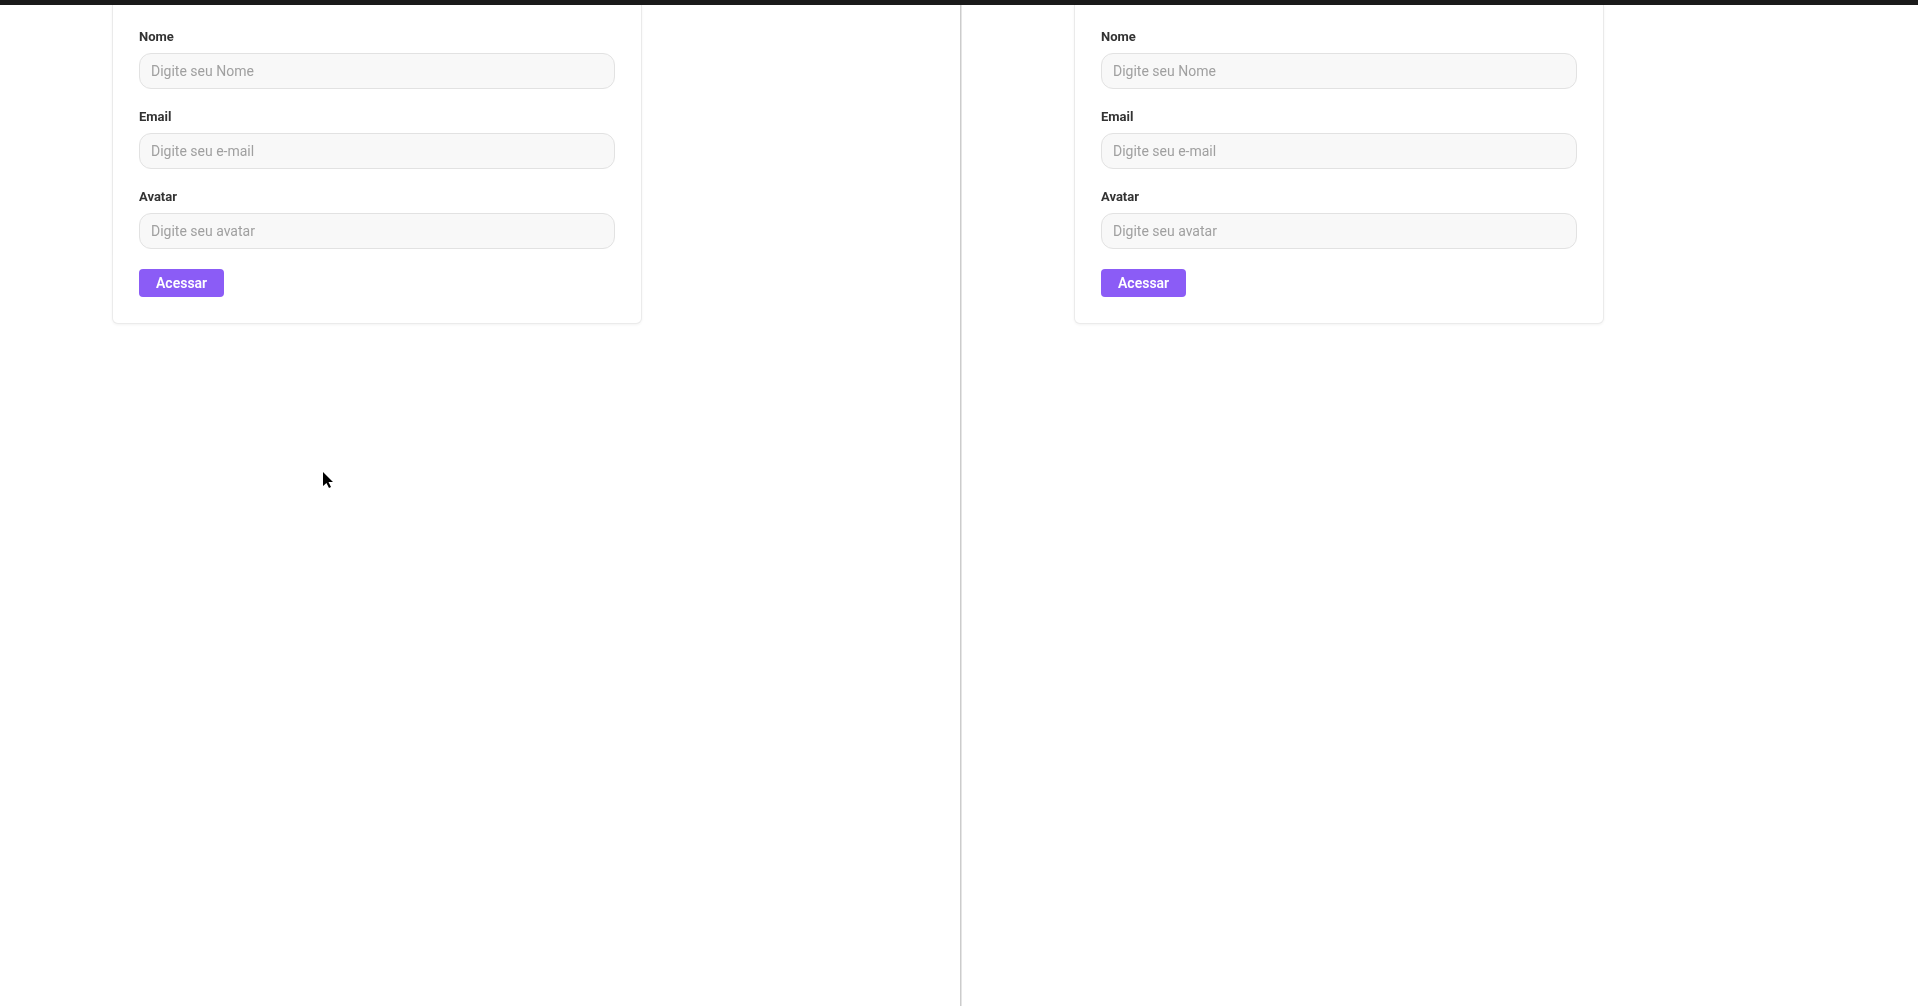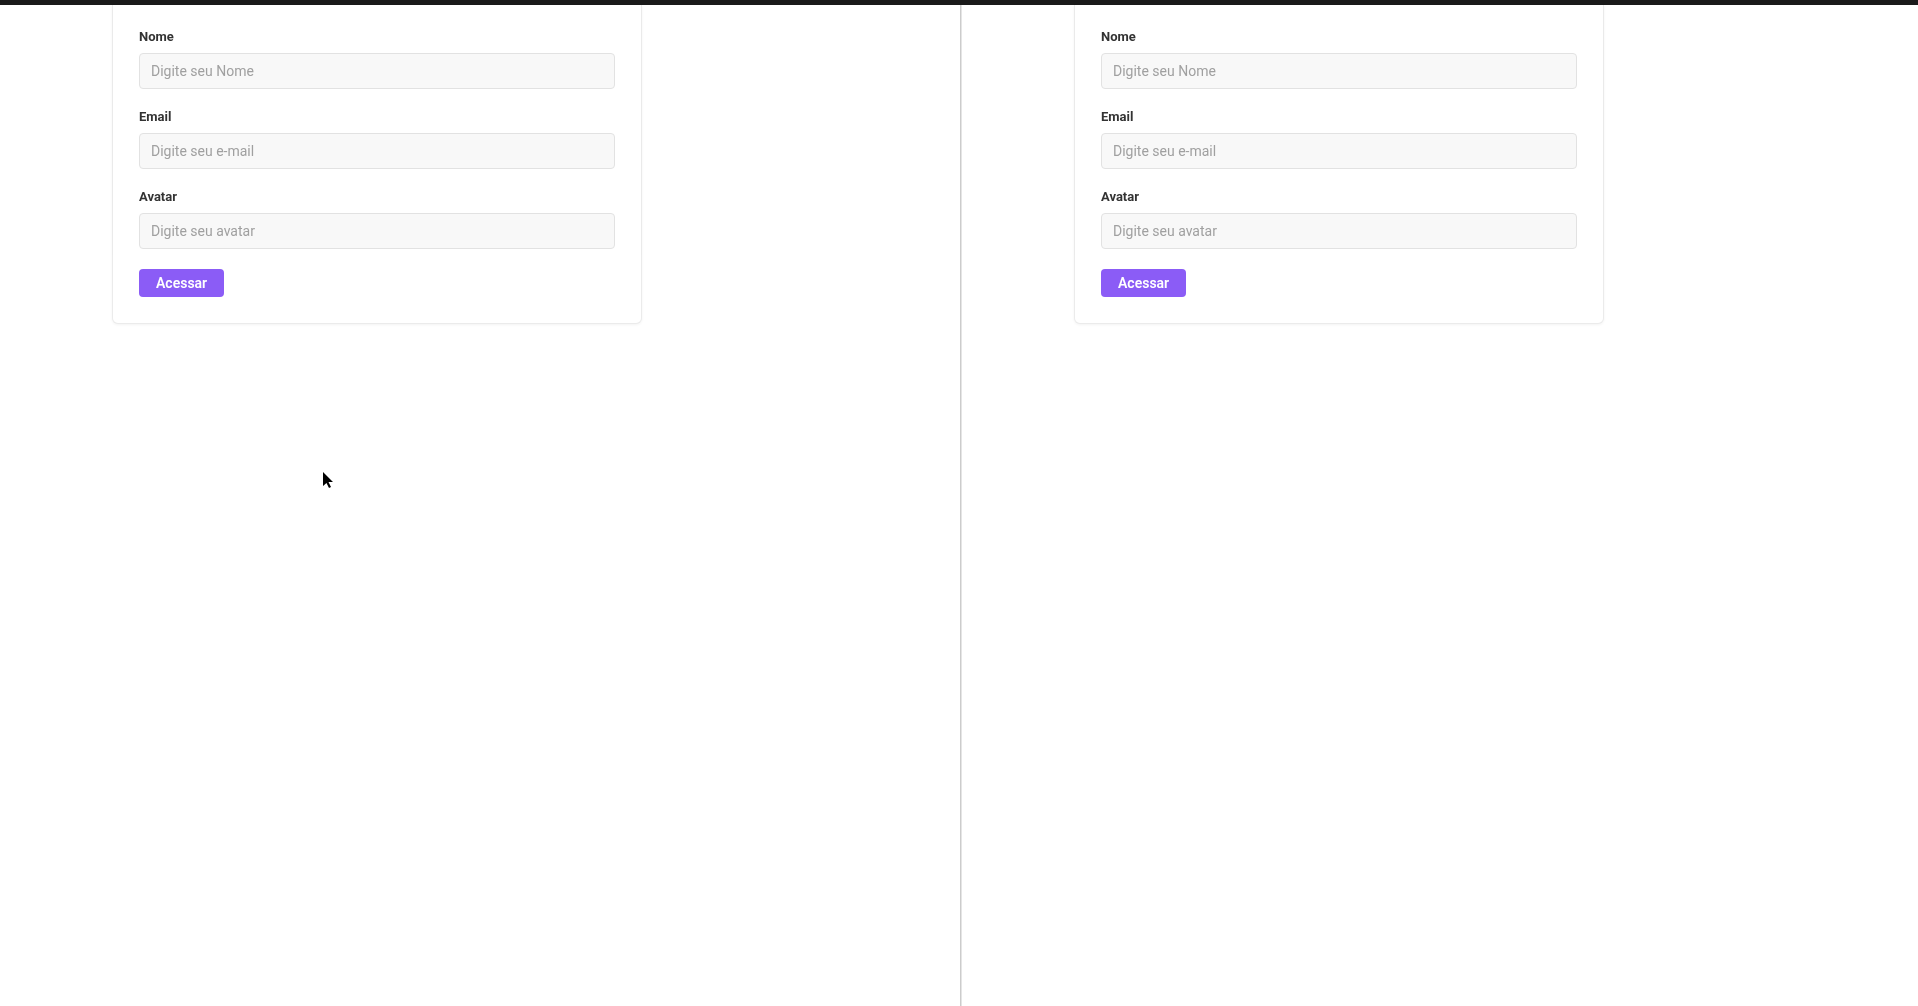--- a/index.html
+++ b/index.html
@@ -62,21 +62,21 @@
       color: #333333;
       margin-bottom: 9px;
     }
     .form-input {
       width: 100%;
       padding: 9px 11px;
       font-size: 14px;
       color: #495057;
       background-color: #f8f8f8;
       border: 1px solid #e2e2e2;
-      border-radius: 4px;
+      border-radius: 12px;
       outline: none;
       font-family: inherit;
     }
     .form-input::placeholder {
       color: #a0a0a0;
     }
     .btn-primary {
       background-color: #8b5cf6;
       color: #ffffff;
       border: none;

